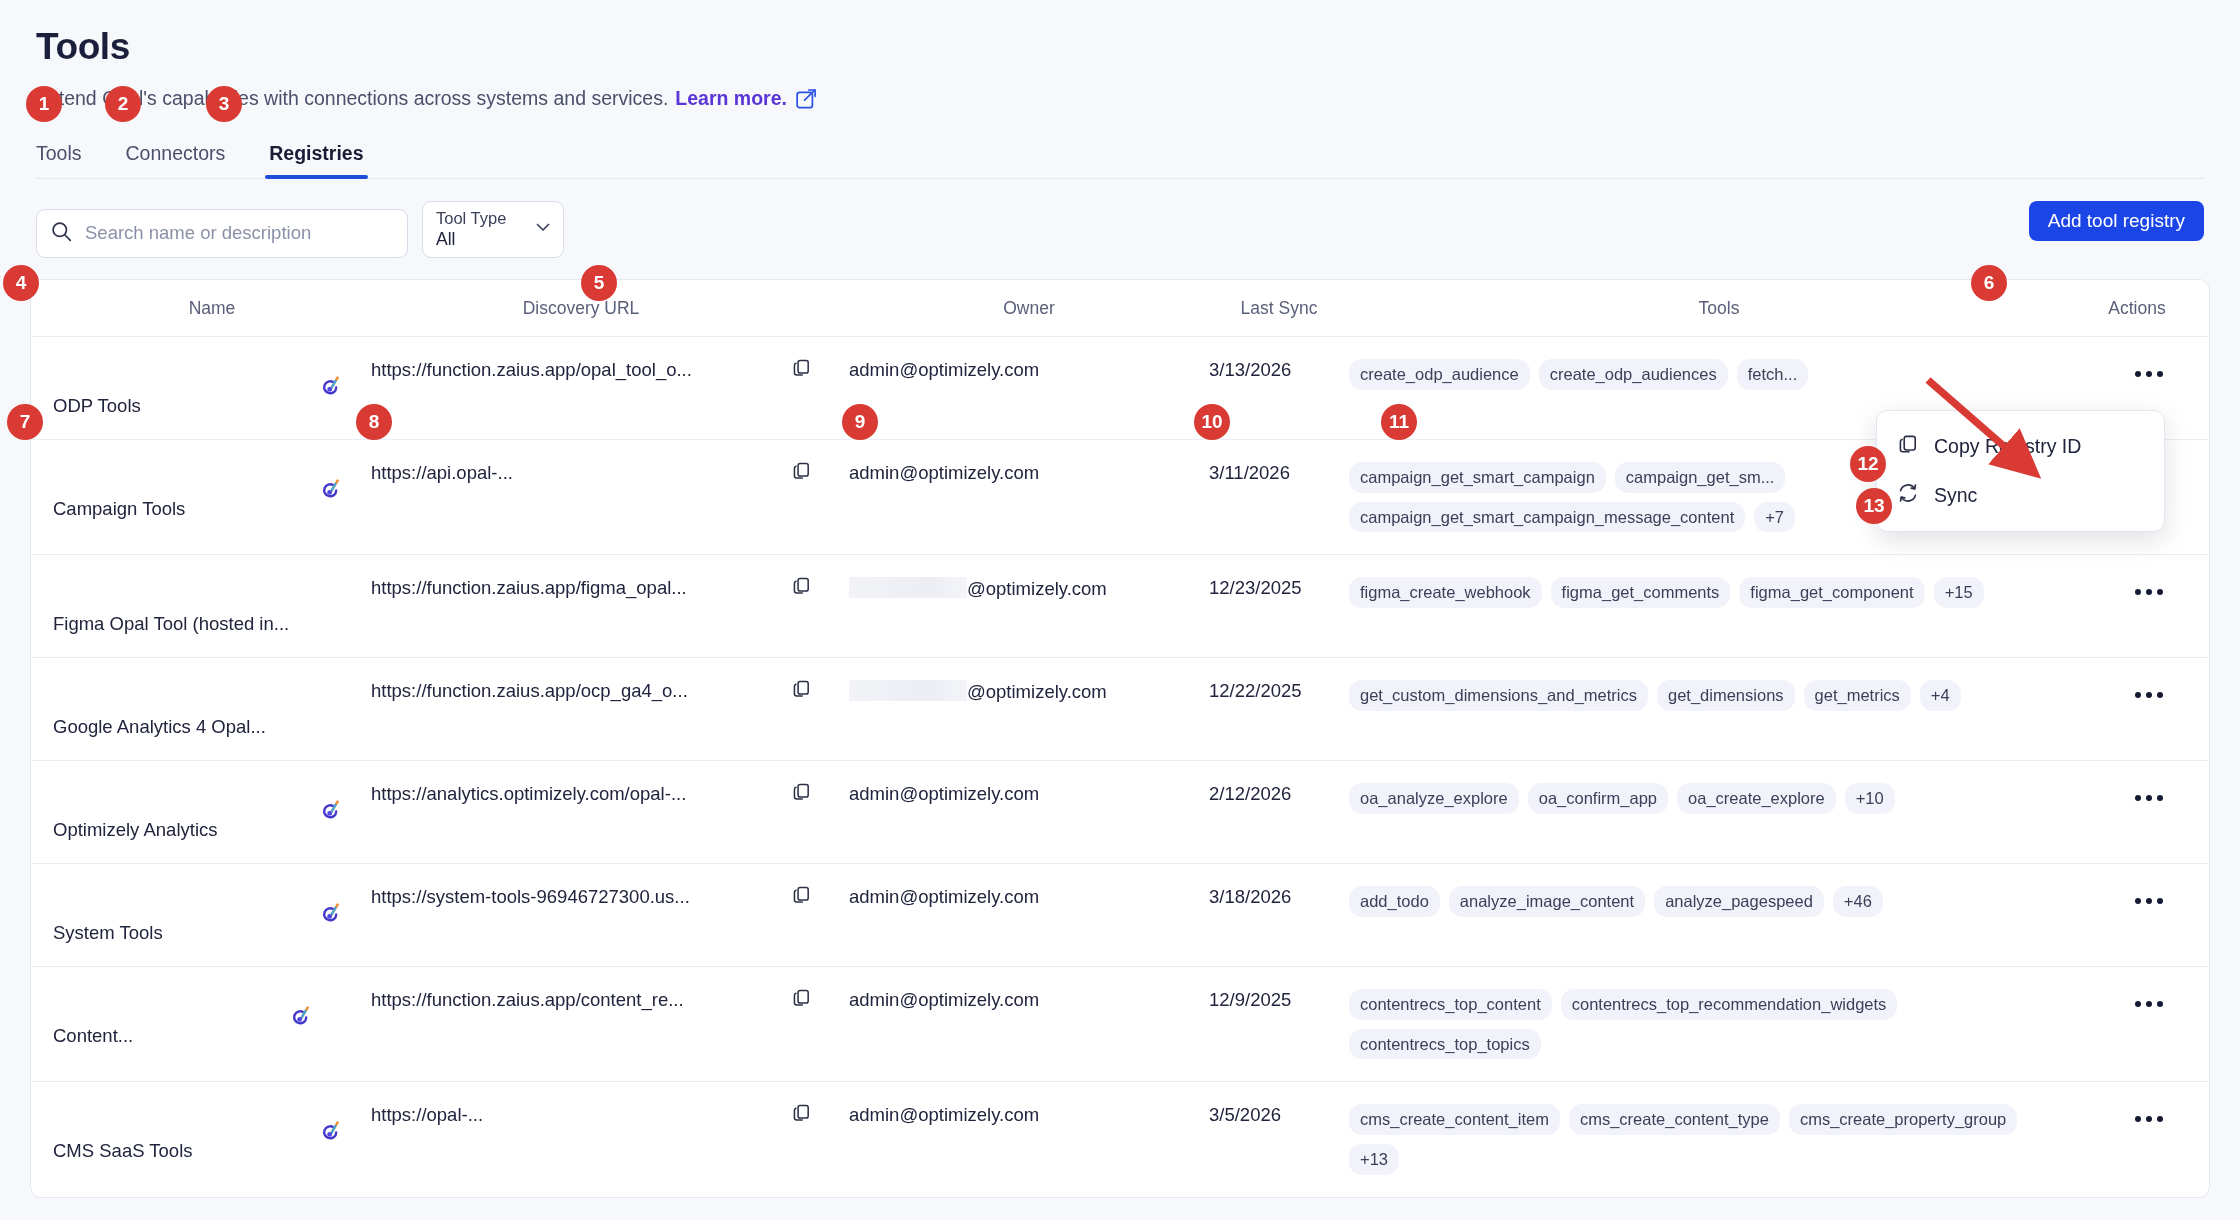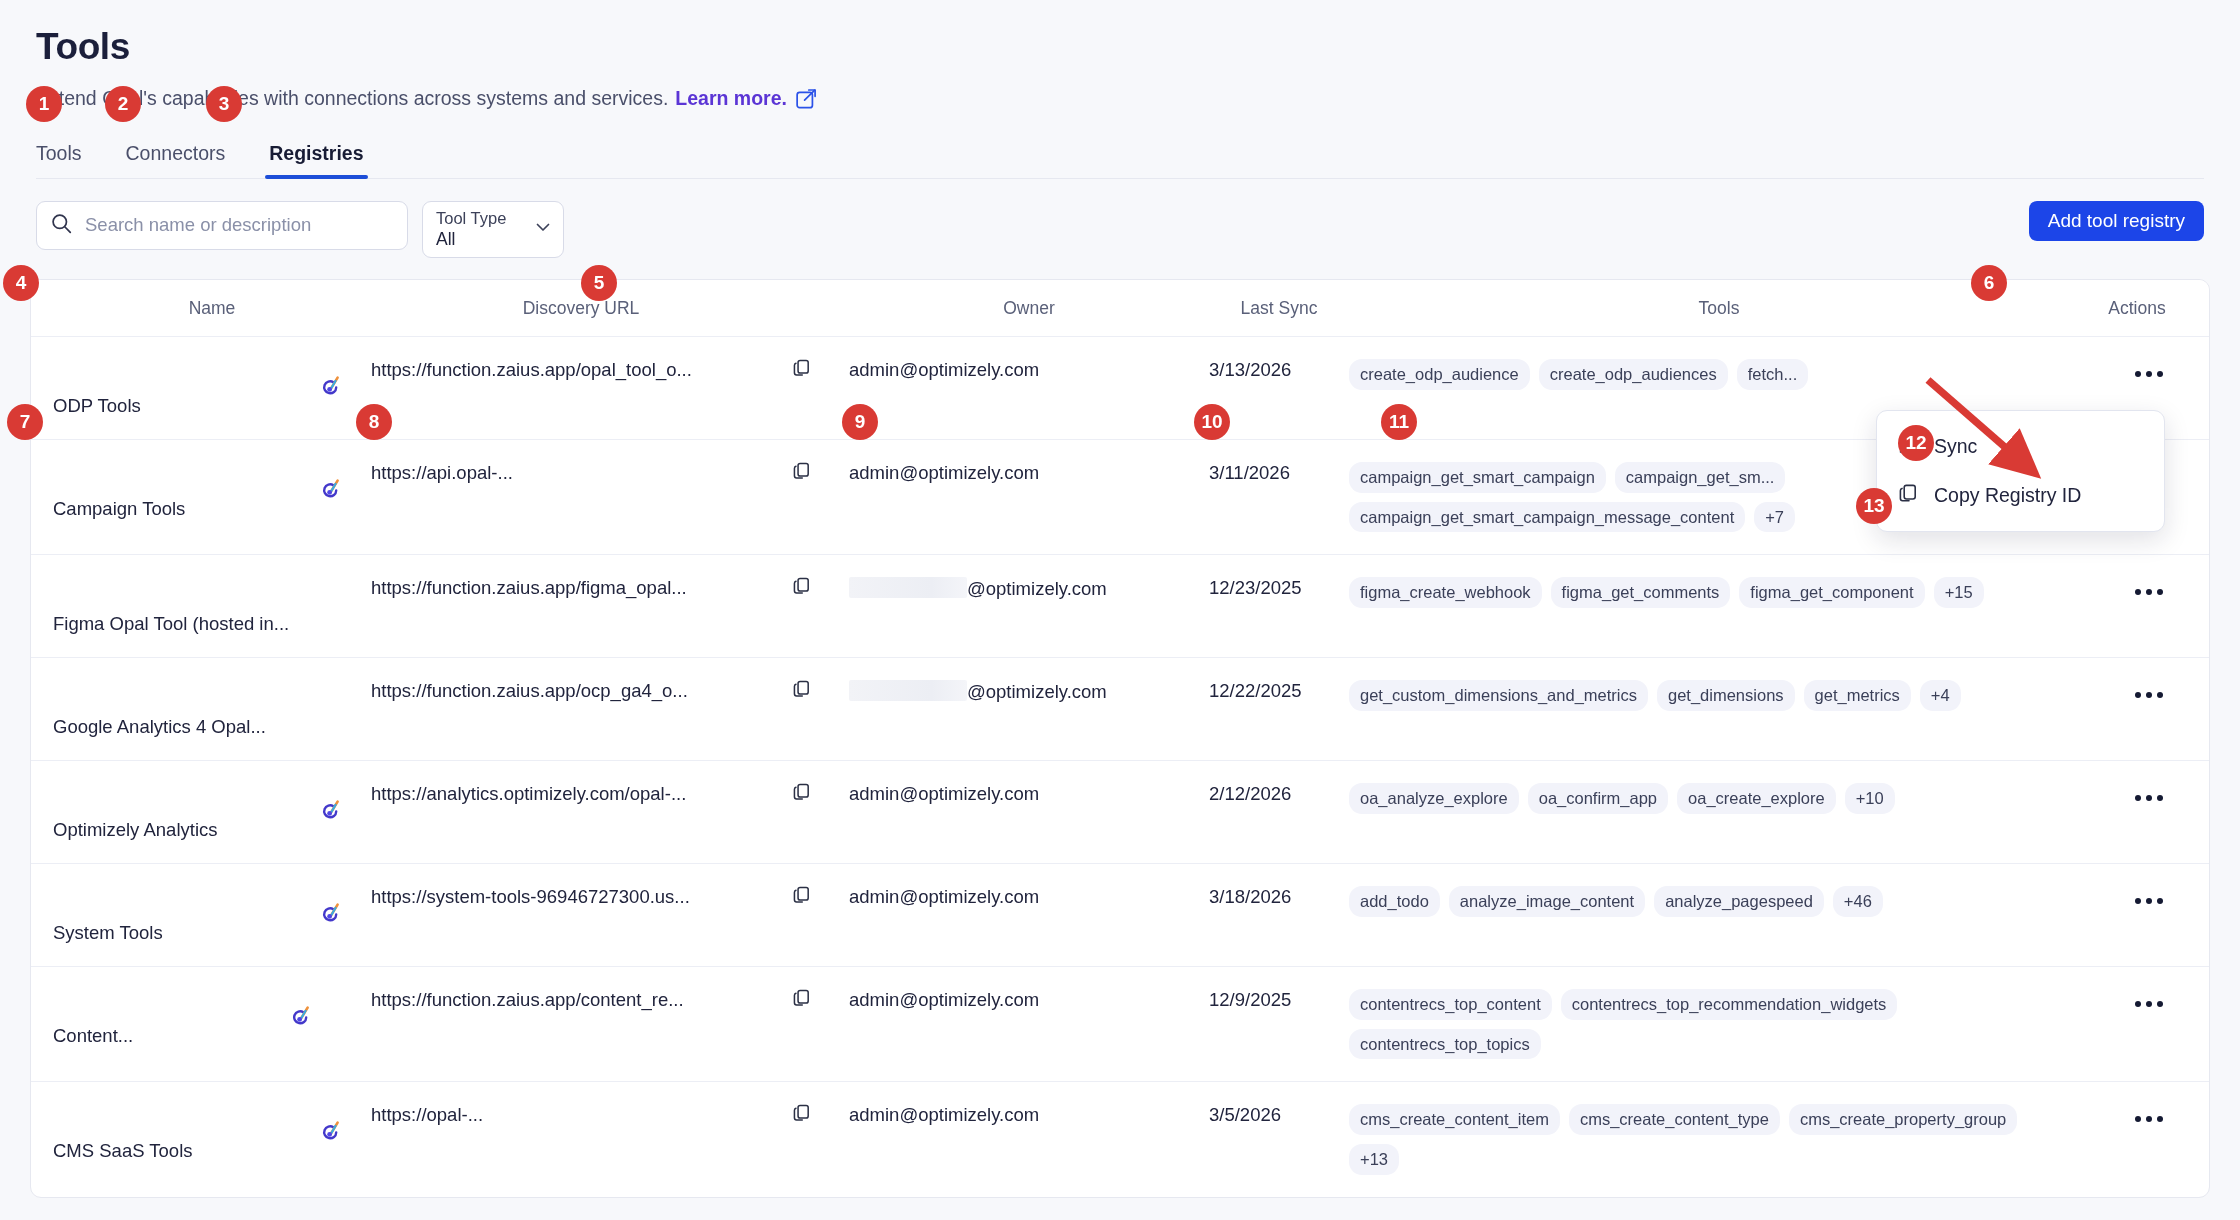--- a/index.html
+++ b/index.html
@@ -70,21 +70,21 @@
     position: absolute;
     left: -4px; right: -4px; bottom: -1.5px;
     height: 4px;
     background: #1d4ed8;
     border-radius: 2px;
   }
 
   
   .toolbar {
     display: flex;
-    align-items: flex-start;
+    align-items: flex-end;
     padding: 22px 36px 0 36px;
     position: relative;
   }
   .search-box {
     width: 372px;
     height: 49px;
     background: #fff;
     border: 1.5px solid #d8dbe8;
     border-radius: 9px;
     display: flex;
@@ -639,36 +639,36 @@
     </td>
         </tr>
       </tbody>
   </table>
 </div>
 
 <div class="ctx-menu">
   <div class="ctx-item">
     <span>
       <svg width="22" height="22" viewBox="0 0 22 22" fill="none">
+        <rect x="7.2" y="3.4" width="11" height="13.6" rx="2.2" stroke="#2b3045" stroke-width="1.6"></rect>
+        <path d="M5 6.4 A2.2 2.2 0 0 0 3.4 8.6 V16.6 A2.2 2.2 0 0 0 5.6 18.8 H12" stroke="#2b3045" stroke-width="1.6" stroke-linecap="round"></path>
+      </svg>
+    </span>
+    <span>Copy Registry ID</span>
+  </div>
+  <div class="ctx-item">
+    <span>
+      <svg width="22" height="22" viewBox="0 0 22 22" fill="none">
         <path d="M3.6 8.6 A7.6 7.6 0 0 1 17.4 6.6" stroke="#2b3045" stroke-width="1.7" stroke-linecap="round"></path>
         <path d="M18.4 13.4 A7.6 7.6 0 0 1 4.6 15.4" stroke="#2b3045" stroke-width="1.7" stroke-linecap="round"></path>
         <path d="M14.2 6.2 L17.8 6.8 L18.4 3.2" stroke="#2b3045" stroke-width="1.7" stroke-linecap="round" stroke-linejoin="round"></path>
         <path d="M7.8 15.8 L4.2 15.2 L3.6 18.8" stroke="#2b3045" stroke-width="1.7" stroke-linecap="round" stroke-linejoin="round"></path>
       </svg>
     </span>
     <span>Sync</span>
-  </div>
-  <div class="ctx-item">
-    <span>
-      <svg width="22" height="22" viewBox="0 0 22 22" fill="none">
-        <rect x="7.2" y="3.4" width="11" height="13.6" rx="2.2" stroke="#2b3045" stroke-width="1.6"></rect>
-        <path d="M5 6.4 A2.2 2.2 0 0 0 3.4 8.6 V16.6 A2.2 2.2 0 0 0 5.6 18.8 H12" stroke="#2b3045" stroke-width="1.6" stroke-linecap="round"></path>
-      </svg>
-    </span>
-    <span>Copy Registry ID</span>
   </div>
 </div>
 
 <svg class="arrow-svg" width="140" height="110" viewBox="0 0 140 110">
   <defs>
     <marker id="ahead" markerWidth="7" markerHeight="7" refX="3.2" refY="3.2" orient="auto">
       <path d="M0,0 L6.6,3.2 L0,6.4 Z" fill="#d93a34"></path>
     </marker>
   </defs>
   <line x1="8" y1="4" x2="102" y2="86" stroke="#d93a34" stroke-width="7.5" marker-end="url(#ahead)"></line>
@@ -679,15 +679,15 @@
     <div class="badge" style="left: 105px; top: 86px;">2</div>
     <div class="badge" style="left: 206px; top: 86px;">3</div>
     <div class="badge" style="left: 3px; top: 265px;">4</div>
     <div class="badge" style="left: 581px; top: 265px;">5</div>
     <div class="badge" style="left: 1971px; top: 265px;">6</div>
     <div class="badge" style="left: 7px; top: 404px;">7</div>
     <div class="badge" style="left: 356px; top: 404px;">8</div>
     <div class="badge" style="left: 842px; top: 404px;">9</div>
     <div class="badge" style="left: 1194px; top: 404px;">10</div>
     <div class="badge" style="left: 1381px; top: 404px;">11</div>
-    <div class="badge" style="left: 1850px; top: 425px; margin-left: 48px;">12</div>
+    <div class="badge" style="left: 1850px; top: 446px;">12</div>
     <div class="badge" style="left: 1856px; top: 488px;">13</div>
   </div>
 
 </body></html>

